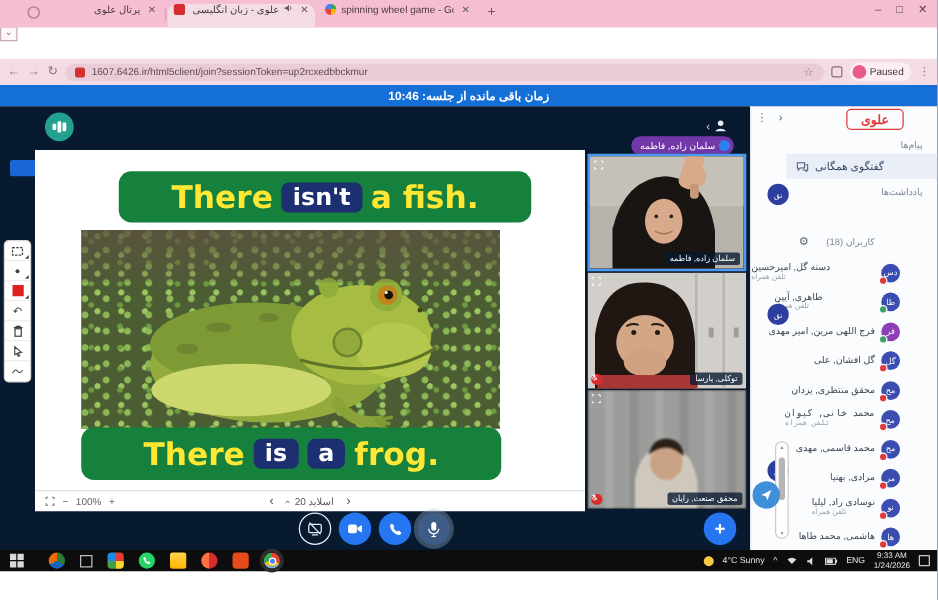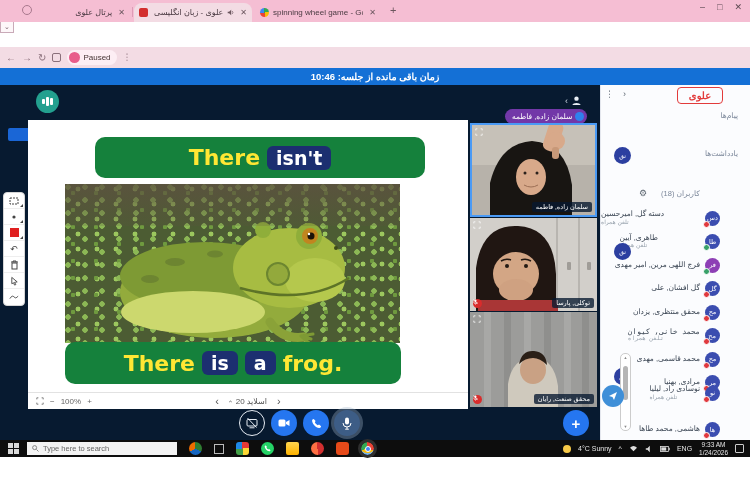--- a/index.html
+++ b/index.html
@@ -3,21 +3,21 @@
 <meta charset="utf-8">
 <style>
   *{margin:0;padding:0;box-sizing:border-box}
   body{background:#fff}
   .screen{position:relative;width:750px;height:480px;background:#fff;overflow:hidden;
           font-family:"Liberation Sans",sans-serif;-webkit-font-smoothing:antialiased}
   .abs{position:absolute}
 
   
   .tabstrip{left:0;top:25;width:750px;height:22px;background:#f5bed3}
-  .tab{position:absolute;top:3px;height:19px;border-radius:8px 8px 0 0;display:flex;align-items:center;
+  .tab{position:absolute;top:3px;height:19px;border-radius:8px 8px 0 0;display:flex;align-items:flex-start;
        font-size:8px;color:#4a3a42;padding:0 5px;gap:4px;white-space:nowrap;overflow:hidden}
   .tab .x{color:#6b565e;font-size:8px;margin-left:2px}
   .tab.active{background:#f3dce4}
   .tabsep{position:absolute;top:7px;width:1px;height:10px;background:#dd9cb6}
   .favsq{width:9px;height:9px;border-radius:2px;background:#d32f2f;flex:0 0 auto}
   .favwheel{width:9px;height:9px;border-radius:50%;flex:0 0 auto;
             background:conic-gradient(#34a853 0 90deg,#fbbc05 0 180deg,#ea4335 0 270deg,#4285f4 0)}
   .addrbar{left:0;top:47px;width:750px;height:21px;background:#f3dce4;display:flex;align-items:center;padding:0 6px;gap:6px}
   .navglyph{color:#8a6f7a;font-size:10px;line-height:1}
   .urlpill{flex:1;height:14px;background:#e9ccd7;border-radius:7px;display:flex;align-items:center;padding:0 8px;gap:5px;min-width:0}
@@ -44,21 +44,21 @@
             font-size:9px;color:#eef3f9;direction:rtl;white-space:nowrap}
   .talkbadge{position:absolute;left:505px;top:24px;height:15px;background:#7238a8;border-radius:8px;
              display:flex;align-items:center;direction:rtl;gap:3px;padding:0 3px 0 7px;color:#fff;font-size:7.5px;white-space:nowrap}
   .talkbadge .dot{width:9px;height:9px;border-radius:50%;background:#2f80ed;flex:0 0 auto}
 
   .hidetab{left:8px;top:43px;width:30px;height:13px;background:#1a66d6;border-radius:2px}
 
   .whiteboard{position:absolute;left:28px;top:35px;width:440px;height:272px;background:#fff;overflow:hidden}
   .banner{position:absolute;background:#15813c;border-radius:10px;display:flex;align-items:center;justify-content:center;gap:7px;
           font-family:"DejaVu Sans",sans-serif;font-weight:bold}
-  .word{color:#ffe734;font-size:22px}
+  .word{color:#ffe734;font-size:25px}
   .word.chip{background:#1c2f70;color:#fff;border-radius:6px;padding:1px 9px;font-size:19px}
   .photo{position:absolute;left:37px;top:64px;width:335px;height:159px;background-color:#4c5c33;
          background-image:radial-gradient(circle at 3px 3px,#8cb855 2.5px,transparent 3px),
                           radial-gradient(circle at 8px 9px,#6f9a3f 2px,transparent 2.5px),
                           radial-gradient(circle at 13px 5px,#9cc75e 2.2px,transparent 2.7px);
          background-size:17px 13px,23px 17px,19px 15px;overflow:hidden}
   .photo .topband{position:absolute;left:0;top:0;width:100%;height:42px;background:linear-gradient(#5d5140cc,#5d514033)}
 
   .slidebar{position:absolute;left:28px;top:307px;width:440px;height:17px;background:#fff;border-top:1px solid #e2e2e2;
             display:flex;align-items:center;font-size:8px;color:#555}
@@ -163,20 +163,25 @@
       <span>–</span>
       <span>□</span>
       <span>✕</span>
     </div>
   </div>
 
   <div class="abs addrbar">
     <span class="navglyph">←</span>
     <span class="navglyph">→</span>
     <span class="navglyph">↻</span>
+    <div class="urlpill">
+      <span class="favsq" style="width:8px;height:8px"></span>
+      <span class="urltext">1607.6426.ir/html5client/join?sessionToken=up2rcxedbbckmur</span>
+      <span style="font-size:9px;color:#8a6f7a">☆</span>
+    </div>
     <span style="width:9px;height:9px;border:1px solid #8a6f7a;border-radius:2px"></span>
     <div class="chip-profile">
       <span class="av"></span>
       <span>Paused</span>
     </div>
     <span class="navglyph" style="font-size:9px">⋮</span>
   </div>
 
   <div class="abs timerbar">زمان باقی مانده از جلسه: 10:46</div>
 
@@ -205,20 +210,21 @@
       <span>سلمان زاده, فاطمه</span>
     </div>
 
     <div class="abs hidetab"></div>
 
     <div class="whiteboard">
       <div class="banner" style="left:67px;top:17px;width:330px;height:41px">
         <span style="display:flex;align-items:center;gap:7px">
             <span class="word">There</span>
             <span class="word chip">isn't</span>
+            <span class="word">a fish.</span>
           </span>
       </div>
 
       <div class="photo">
         <div class="topband"></div>
         <svg width="335" height="159" viewBox="0 0 335 159">
           <ellipse cx="150" cy="108" rx="95" ry="46" fill="#93ab3c"></ellipse>
           <ellipse cx="140" cy="92" rx="85" ry="34" fill="#7e9a34"></ellipse>
           <ellipse cx="128" cy="128" rx="72" ry="21" fill="#ccd86e"></ellipse>
           <ellipse cx="224" cy="84" rx="56" ry="40" fill="#a7bc42"></ellipse>
@@ -407,20 +413,27 @@
   </div>
 
   <div class="abs sidebar">
     <div class="sb-top">
       <span>⋮</span>
       <span>›</span>
     </div>
     <div class="logo">علوی</div>
 
     <div class="sb-label" style="top:26px">پیام‌ها</div>
+    <div class="sb-row hl" style="top:38px">
+      <svg width="10" height="9" viewBox="0 0 12 10">
+          <path d="M1 1h7v5H4L2 8V6H1z" fill="none" stroke="#4a5a73"></path>
+          <path d="M9 3h2v5h-1v1.5L8.5 8H6" fill="none" stroke="#4a5a73"></path>
+        </svg>
+      <span>گفتگوی همگانی</span>
+    </div>
     <div class="sb-label" style="top:64px">یادداشت‌ها</div>
     <div class="usershdr" style="top:100px">
       <span class="gear">⚙</span>
       <span>کاربران (18)</span>
     </div>
 
     <div>
         <div class="urow" style="top: 122px; justify-content: space-between;">
           <span class="uav" style="background:#3b4db0">دس<span class="st" style="background:#e0393e"></span></span>
           <span class="uname">
@@ -465,21 +478,21 @@
           <span class="uname">
             <b>محمد قاسمی, مهدی</b>
           </span>
         </div>
         <div class="urow" style="top: 286.5px;">
           <span class="uav" style="background:#3b4db0">مر<span class="st" style="background:#e0393e"></span></span>
           <span class="uname">
             <b>مرادی, بهنیا</b>
           </span>
         </div>
-        <div class="urow" style="top: 297px;">
+        <div class="urow" style="top: 310px;">
           <span class="uav" style="background:#3b4db0">نو<span class="st" style="background:#e0393e"></span></span>
           <span class="uname">
             <b>نوسادی راد, لیلیا</b>
             <i>تلفن همراه</i>
           </span>
         </div>
         <div class="urow" style="top: 333.5px;">
           <span class="uav" style="background:#3b4db0">ها<span class="st" style="background:#e0393e"></span></span>
           <span class="uname">
             <b>هاشمی, محمد طاها</b>
@@ -503,27 +516,20 @@
     </div>
   </div>
 
   <div class="abs taskbar">
     <span class="winlogo">
         <i></i>
         <i></i>
         <i></i>
         <i></i>
       </span>
-    <div class="searchbox">
-      <svg width="7" height="7" viewBox="0 0 8 8">
-          <circle cx="3" cy="3" r="2.3" fill="none" stroke="#777"></circle>
-          <line x1="5" y1="5" x2="7.4" y2="7.4" stroke="#777"></line>
-        </svg>
-      <span>Type here to search</span>
-    </div>
     <span class="tico" style="background:conic-gradient(#2e7d32 0 120deg,#1565c0 0 240deg,#ef6c00 0);border-radius:50%"></span>
     <span class="tico" style="border:1px solid #bbb;width:10px;height:10px"></span>
     <span class="tico" style="background:conic-gradient(#e53935 0 90deg,#fdd835 0 180deg,#43a047 0 270deg,#1e88e5 0);border-radius:3px"></span>
     <span class="tico" style="background:#25d366;border-radius:50%">
         <svg width="7" height="7" viewBox="0 0 12 12" style="position:absolute;left:3px;top:3px">
           <path d="M3 1C2 1 1 2 1.2 3.2 1.8 7 5 10.2 8.8 10.8 10 11 11 10 11 9L8.8 7 7.3 7.8C5.8 7 5 6.2 4.2 4.7L5 3.2z" fill="#fff"></path>
         </svg>
       </span>
     <span class="tico" style="background:linear-gradient(#ffd54f,#ffb300);border-radius:2px"></span>
     <span class="tico" style="background:conic-gradient(#d32f2f 0 180deg,#ff7043 0);border-radius:50%"></span>

